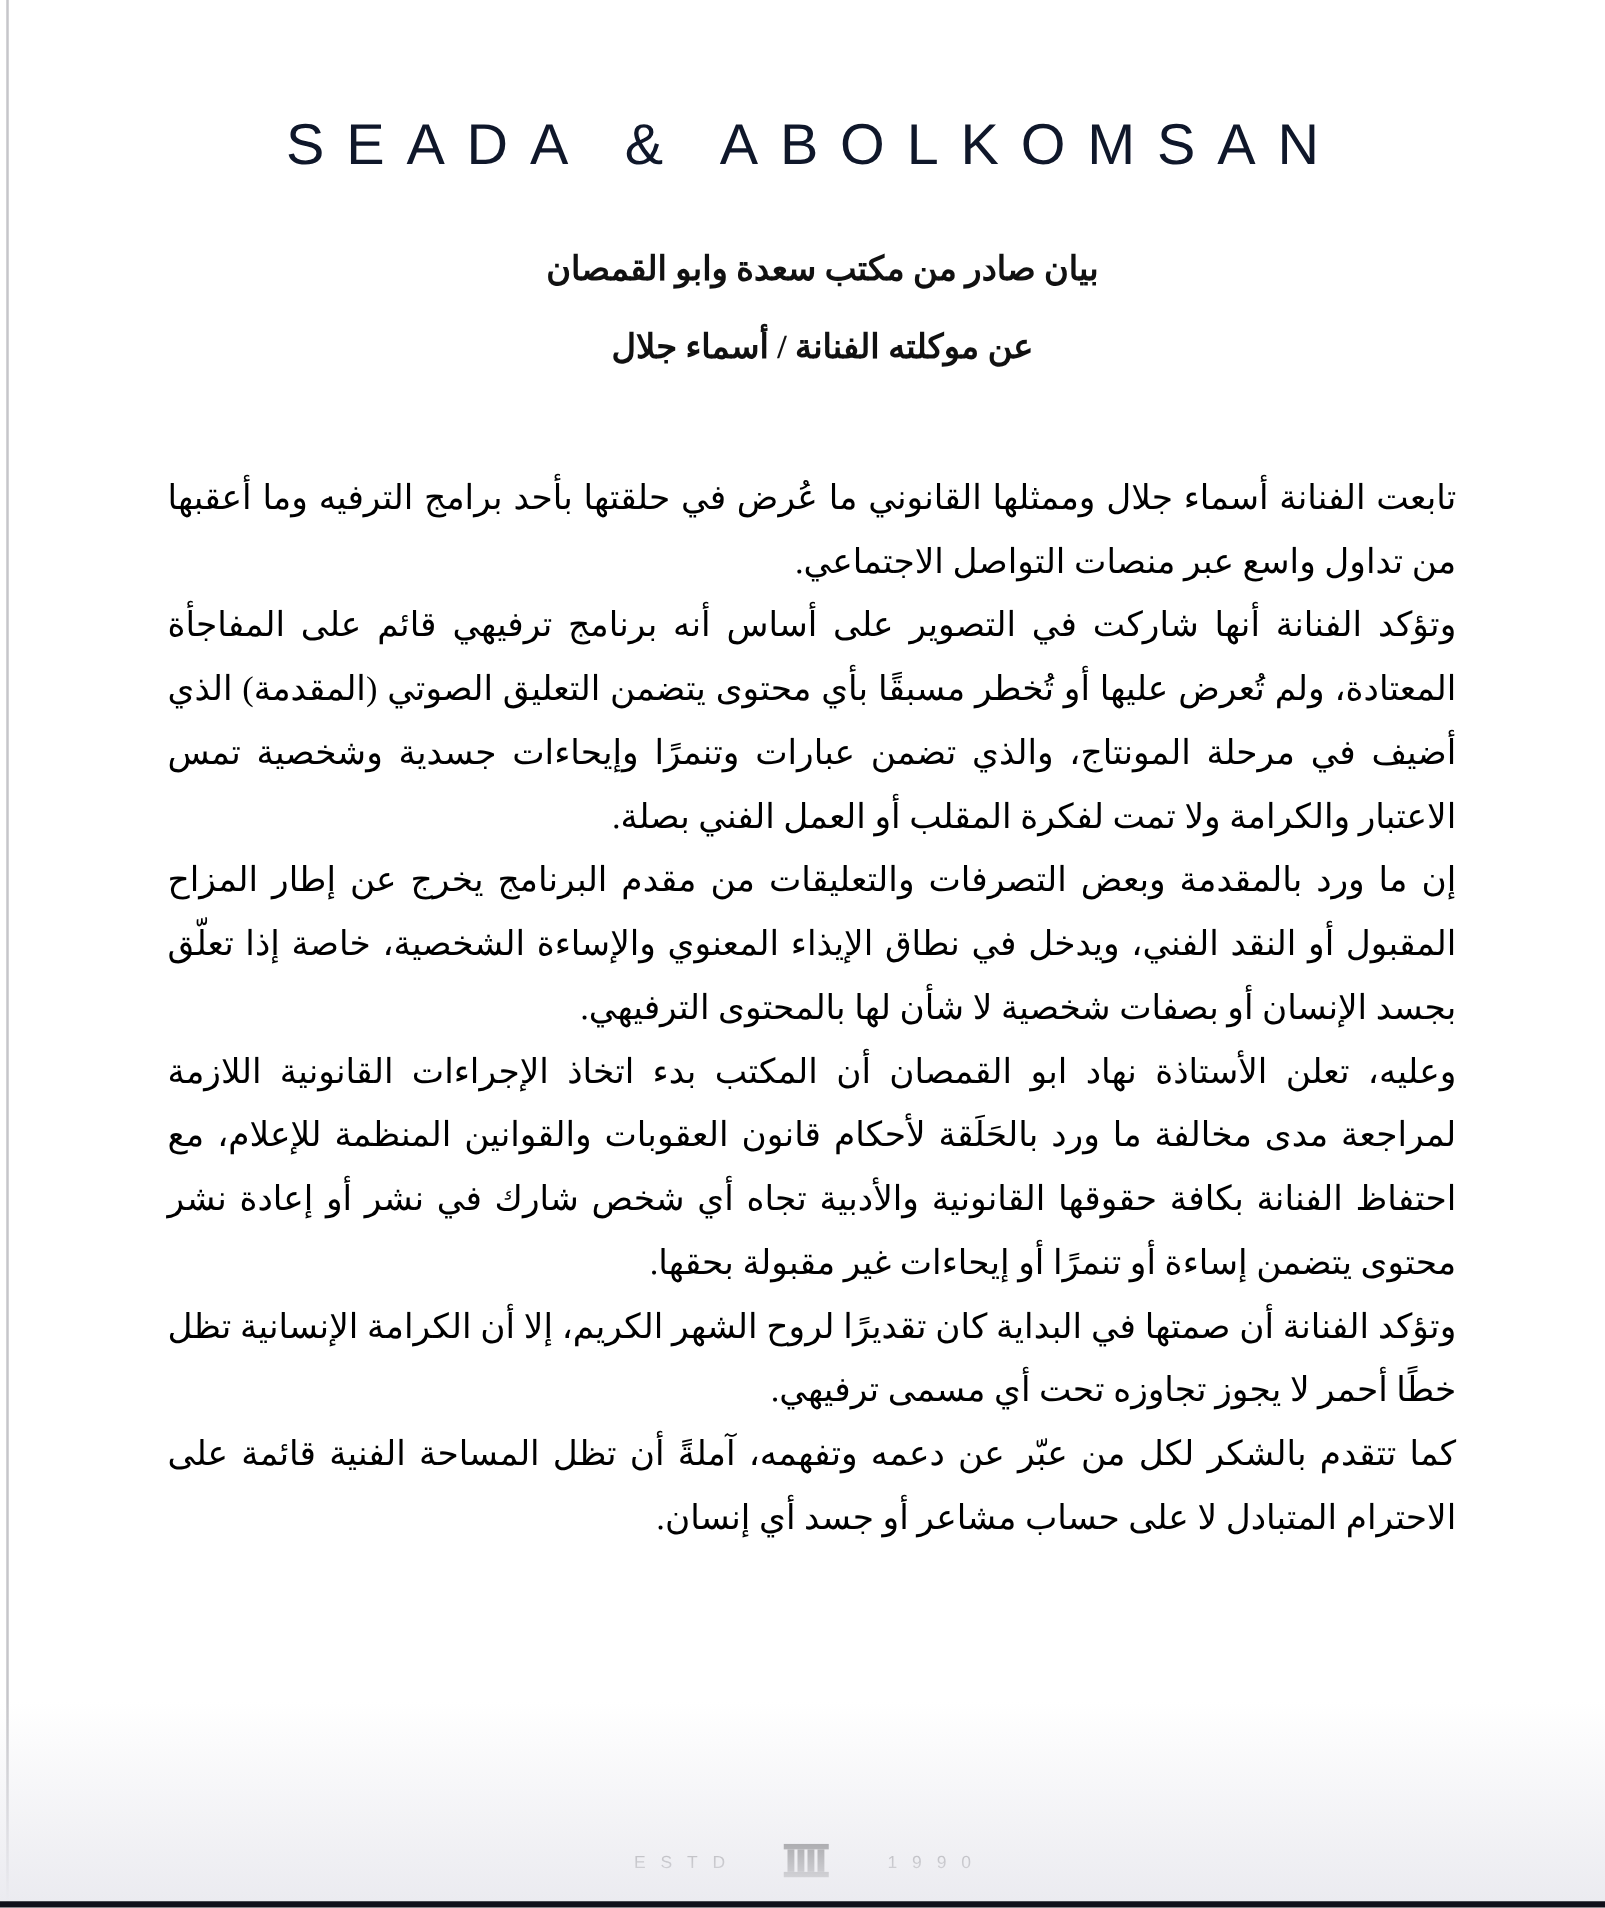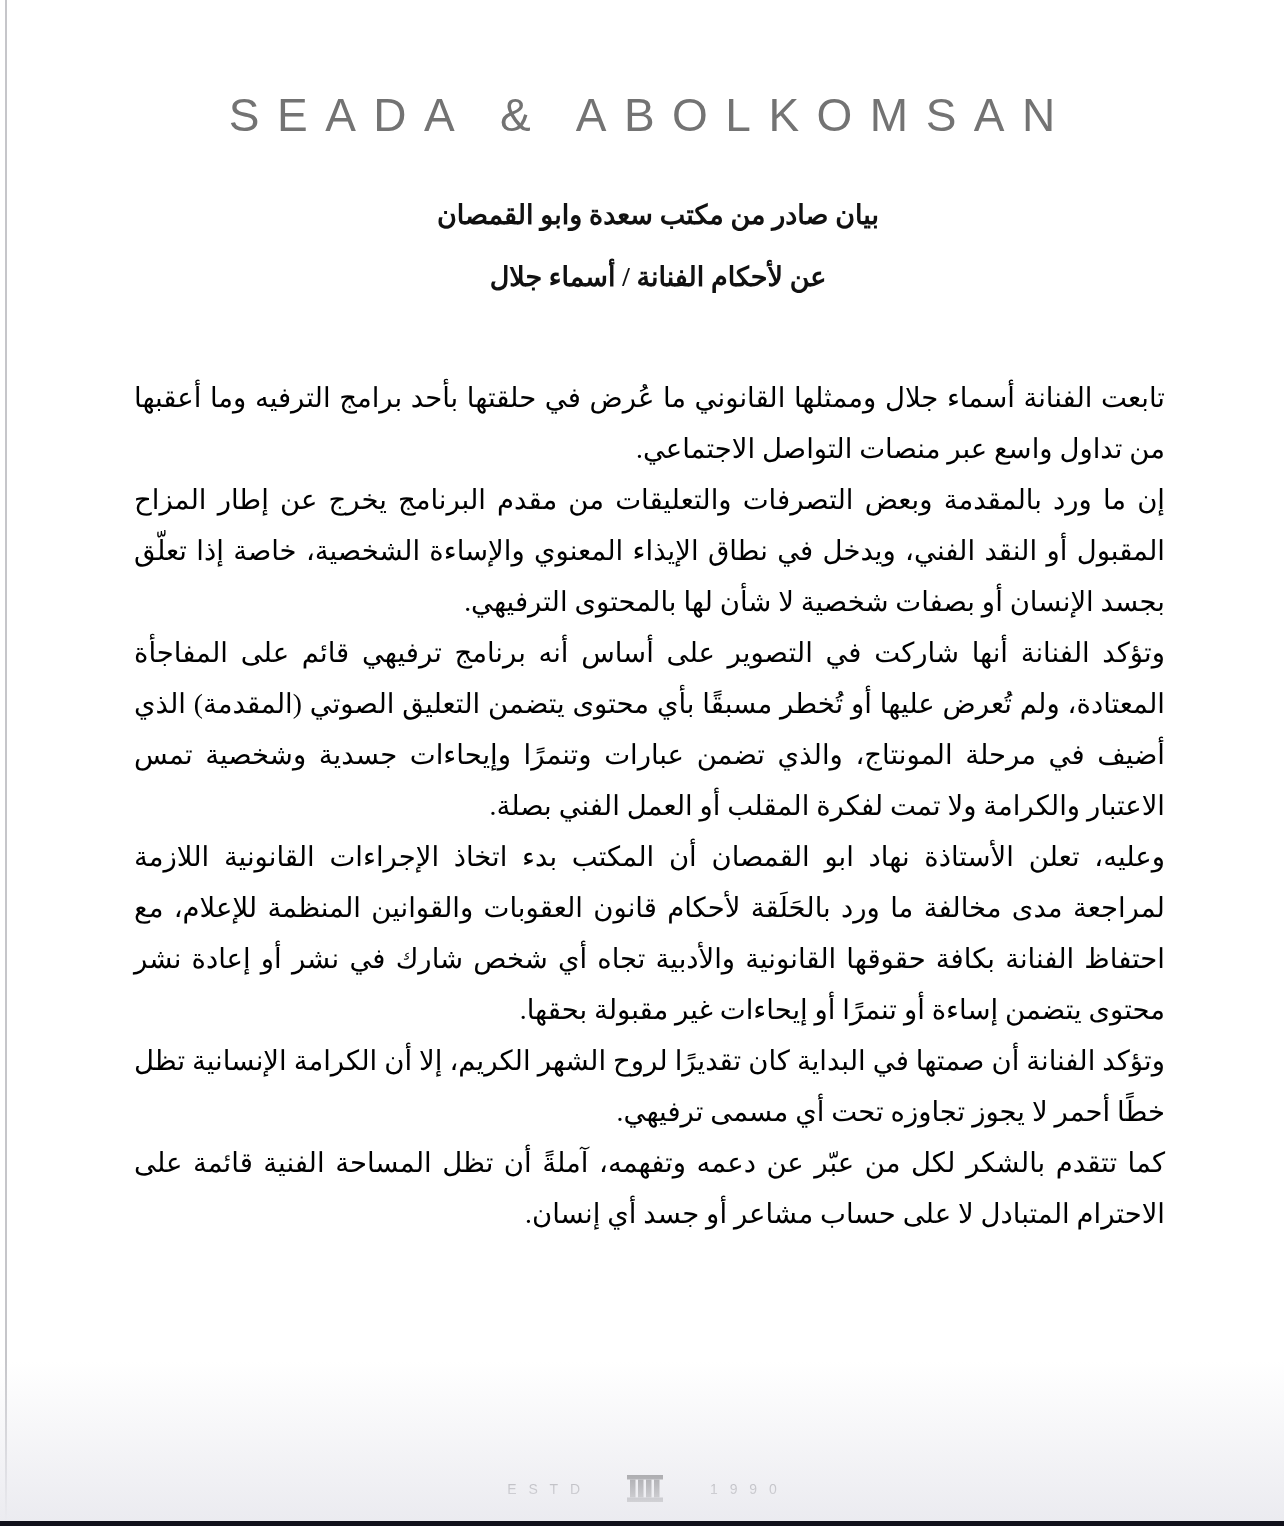--- a/index.html
+++ b/index.html
@@ -51,21 +51,21 @@
   header {
     text-align: center;
   }
   .brand {
     margin: 0;
     padding-top: 88px;
     font-size: 46px;
     font-weight: 400;
     letter-spacing: 0.38em;
     text-indent: 0.38em; 
-    color: #737373;
+    color: #0f172a;
     white-space: nowrap;
   }
   .subtitle {
     margin-top: 42px;
     direction: rtl;
     font-family: "Liberation Serif", "DejaVu Serif", serif;
     font-size: 27px;
     font-weight: 700;
     line-height: 2.3;
     color: #111111;
@@ -114,28 +114,28 @@
 <body>
 
 <div class="sheet">
 
   <div class="left-edge"></div>
 
   <header>
     <h1 class="brand">SEADA &amp; ABOLKOMSAN</h1>
     <div class="subtitle" dir="rtl" lang="ar">
       <div>بيان صادر من مكتب سعدة وابو القمصان</div>
-      <div>عن لأحكام الفنانة / أسماء جلال</div>
+      <div>عن موكلته الفنانة / أسماء جلال</div>
     </div>
   </header>
 
   <main dir="rtl" lang="ar">
     <p>تابعت الفنانة أسماء جلال وممثلها القانوني ما عُرض في حلقتها بأحد برامج الترفيه وما أعقبها من تداول واسع عبر منصات التواصل الاجتماعي.</p>
+    <p>وتؤكد الفنانة أنها شاركت في التصوير على أساس أنه برنامج ترفيهي قائم على المفاجأة المعتادة، ولم تُعرض عليها أو تُخطر مسبقًا بأي محتوى يتضمن التعليق الصوتي (المقدمة) الذي أضيف في مرحلة المونتاج، والذي تضمن عبارات وتنمرًا وإيحاءات جسدية وشخصية تمس الاعتبار والكرامة ولا تمت لفكرة المقلب أو العمل الفني بصلة.</p>
     <p>إن ما ورد بالمقدمة وبعض التصرفات والتعليقات من مقدم البرنامج يخرج عن إطار المزاح المقبول أو النقد الفني، ويدخل في نطاق الإيذاء المعنوي والإساءة الشخصية، خاصة إذا تعلّق بجسد الإنسان أو بصفات شخصية لا شأن لها بالمحتوى الترفيهي.</p>
-    <p>وتؤكد الفنانة أنها شاركت في التصوير على أساس أنه برنامج ترفيهي قائم على المفاجأة المعتادة، ولم تُعرض عليها أو تُخطر مسبقًا بأي محتوى يتضمن التعليق الصوتي (المقدمة) الذي أضيف في مرحلة المونتاج، والذي تضمن عبارات وتنمرًا وإيحاءات جسدية وشخصية تمس الاعتبار والكرامة ولا تمت لفكرة المقلب أو العمل الفني بصلة.</p>
     <p>وعليه، تعلن الأستاذة نهاد ابو القمصان أن المكتب بدء اتخاذ الإجراءات القانونية اللازمة لمراجعة مدى مخالفة ما ورد بالحَلَقة لأحكام قانون العقوبات والقوانين المنظمة للإعلام، مع احتفاظ الفنانة بكافة حقوقها القانونية والأدبية تجاه أي شخص شارك في نشر أو إعادة نشر محتوى يتضمن إساءة أو تنمرًا أو إيحاءات غير مقبولة بحقها.</p>
     <p>وتؤكد الفنانة أن صمتها في البداية كان تقديرًا لروح الشهر الكريم، إلا أن الكرامة الإنسانية تظل خطًا أحمر لا يجوز تجاوزه تحت أي مسمى ترفيهي.</p>
     <p>كما تتقدم بالشكر لكل من عبّر عن دعمه وتفهمه، آملةً أن تظل المساحة الفنية قائمة على الاحترام المتبادل لا على حساب مشاعر أو جسد أي إنسان.</p>
   </main>
 
   <footer>
     <span class="footer-word">ESTD</span>
     <span class="column-icon">
       <svg viewBox="0 0 38 27" width="38" height="27" xmlns="http://www.w3.org/2000/svg" aria-hidden="true">
         <g fill="#141414">

